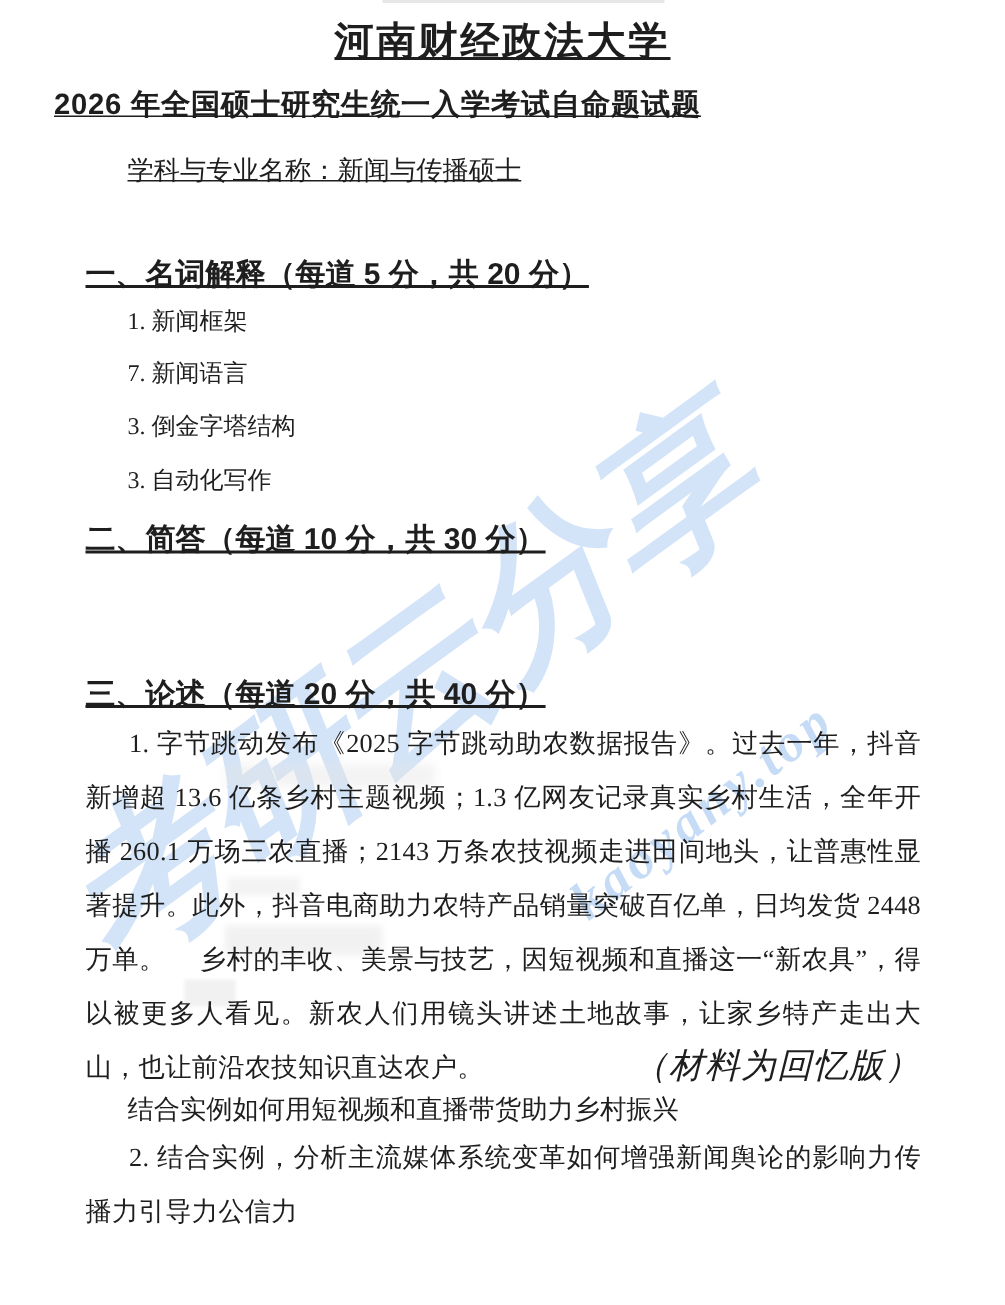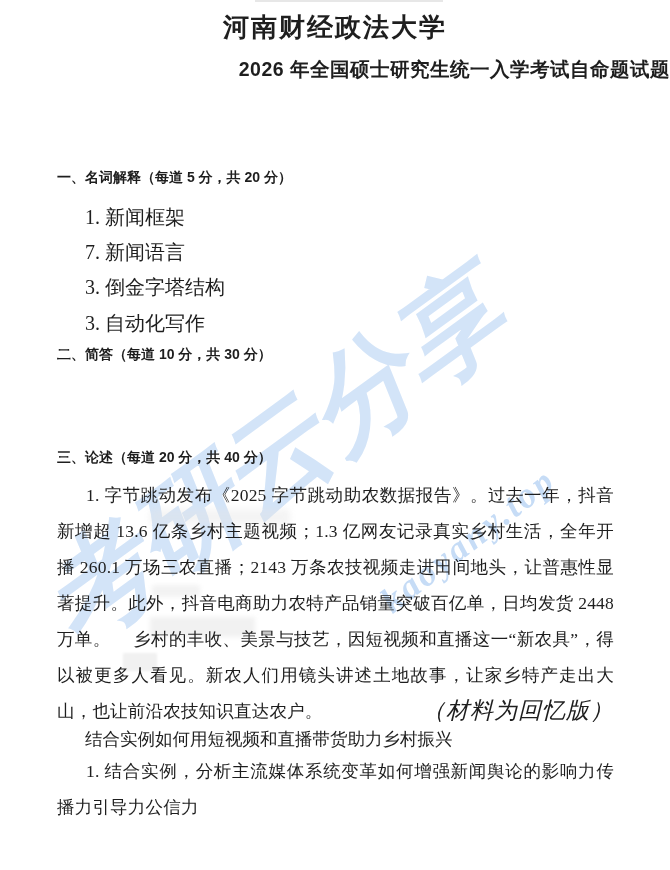--- a/index.html
+++ b/index.html
@@ -28,28 +28,28 @@
     color:#c6dcf6; white-space:nowrap; line-height:44px; text-align:center;
   }
   .artifact { position:absolute; background:#e4e4e4; opacity:.75; }
   .a-top    { left:255px; top:0;    width:188px; height:2px;  opacity:.9; }
   .a-zig    { left:150px; top:617px; width:105px; height:20px; filter:blur(2px); opacity:.5; }
   .a-blk1   { left:123px; top:653px; width:34px;  height:18px; filter:blur(1px); opacity:.5; }
   .a-blk2   { left:152px; top:585px; width:48px;  height:12px; filter:blur(2px); opacity:.45; }
   .a-blk3   { left:150px; top:509px; width:140px; height:16px; filter:blur(3px); opacity:.4; }
   
   .txt { position:absolute; z-index:2; white-space:nowrap; }
-  .sans { font-family:"Liberation Sans", sans-serif; }
+  .sans { font-family:"Liberation Sans", sans-serif;text-decoration:underline; }
   .title    { left:0; right:0; text-align:center; top:10px;  font-size:26px;   font-weight:700; letter-spacing:2px; }
-  .subtitle { left:0; right:0; text-align:right; top:56px;  font-size:19.5px; font-weight:700; text-indent:36px; letter-spacing:.5px; }
+  .subtitle { left:0; right:0; text-align:left; top:56px;  font-size:19.5px; font-weight:700; text-indent:36px; letter-spacing:.5px; }
   .field1   { left:85px; top:101px; font-size:17.5px; }
   .field2   { left:85px; top:136px; font-size:17.5px; }
-  .sec-head { font-size:14px; font-weight:700; left:57px; }
+  .sec-head { font-size:20px; font-weight:700; left:57px; }
   .h1 { top:169px; } .h2 { top:346px; } .h3 { top:449px; }
-  .item { left:85px; font-size:20px; }
+  .item { left:85px; font-size:16px; }
   .i1 { top:204px; } .i2 { top:239px; } .i3 { top:274px; } .i4 { top:310px; }
   .i5 { top:379px; } .i6 { top:414px; }
   .para {
     position:absolute; z-index:2; left:57px; width:557px;
     font-size:17.5px; line-height:36px; text-align:justify;
     text-indent:29px; white-space:normal; letter-spacing:.2px;
   }
   .essay1 { top:477px; }
   .note   { left:57px; width:557px; top:695px; text-align:right;
             font-style:italic; font-size:23px; letter-spacing:1px; }
@@ -67,30 +67,31 @@
     <div class="wm-site">kaoyany.top</div>
     <div class="artifact a-top"></div>
     <div class="artifact a-zig"></div>
     <div class="artifact a-blk1"></div>
     <div class="artifact a-blk2"></div>
     <div class="artifact a-blk3"></div>
   </div>
 
   <div class="txt sans title">河南财经政法大学</div>
   <div class="txt sans subtitle">2026 年全国硕士研究生统一入学考试自命题试题</div>
+  <div class="txt sans field1">学科与专业名称：新闻与传播硕士</div>
 
   <div class="txt sans sec-head h1">一、名词解释（每道 5 分，共 20 分）</div>
   <div class="txt item i1">1. 新闻框架</div>
   <div class="txt item i2">7. 新闻语言</div>
   <div class="txt item i3">3. 倒金字塔结构</div>
   <div class="txt item i4">3. 自动化写作</div>
 
   <div class="txt sans sec-head h2">二、简答（每道 10 分，共 30 分）</div>
 
   <div class="txt sans sec-head h3">三、论述（每道 20 分，共 40 分）</div>
   <div class="para essay1">1. 字节跳动发布《2025 字节跳动助农数据报告》。过去一年，抖音新增超 13.6 亿条乡村主题视频；1.3 亿网友记录真实乡村生活，全年开播 260.1 万场三农直播；2143 万条农技视频走进田间地头，让普惠性显著提升。此外，抖音电商助力农特产品销量突破百亿单，日均发货 2448 万单。　 乡村的丰收、美景与技艺，因短视频和直播这一“新农具”，得以被更多人看见。新农人们用镜头讲述土地故事，让家乡特产走出大山，也让前沿农技知识直达农户。</div>
   <div class="txt note">（材料为回忆版）</div>
   <div class="txt q1">结合实例如何用短视频和直播带货助力乡村振兴</div>
-  <div class="para essay2">1. 结合实例，分析主流媒体系统变革如何增强新闻舆论的影响力传播力引导力公信力</div>
+  <div class="para essay2">2. 结合实例，分析主流媒体系统变革如何增强新闻舆论的影响力传播力引导力公信力</div>
 
   <div class="txt sans footer">第 1 页 共 4 页</div>
 
 </div>
 
 </body></html>

